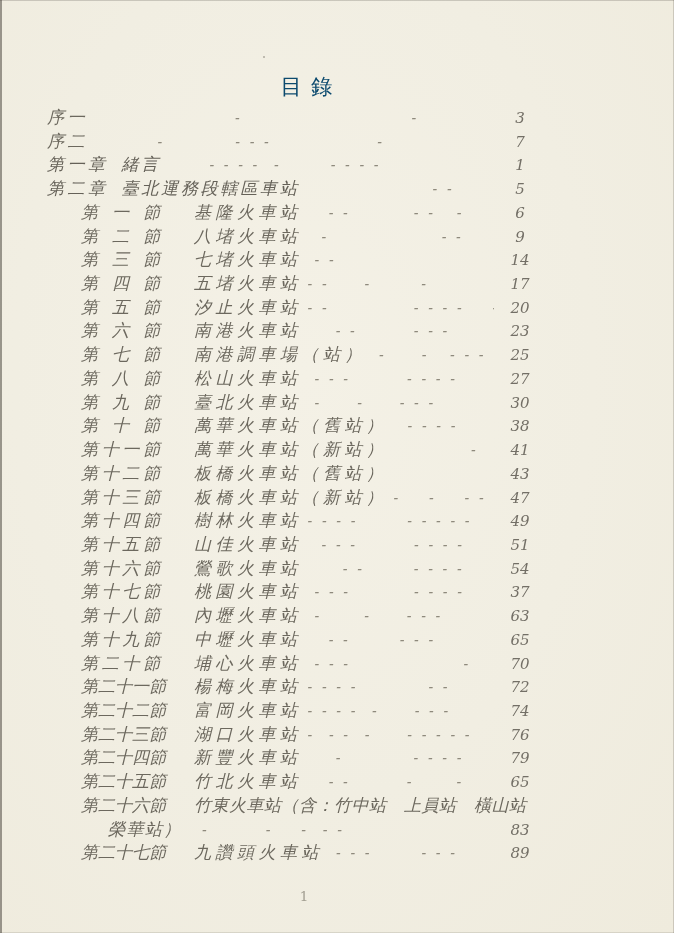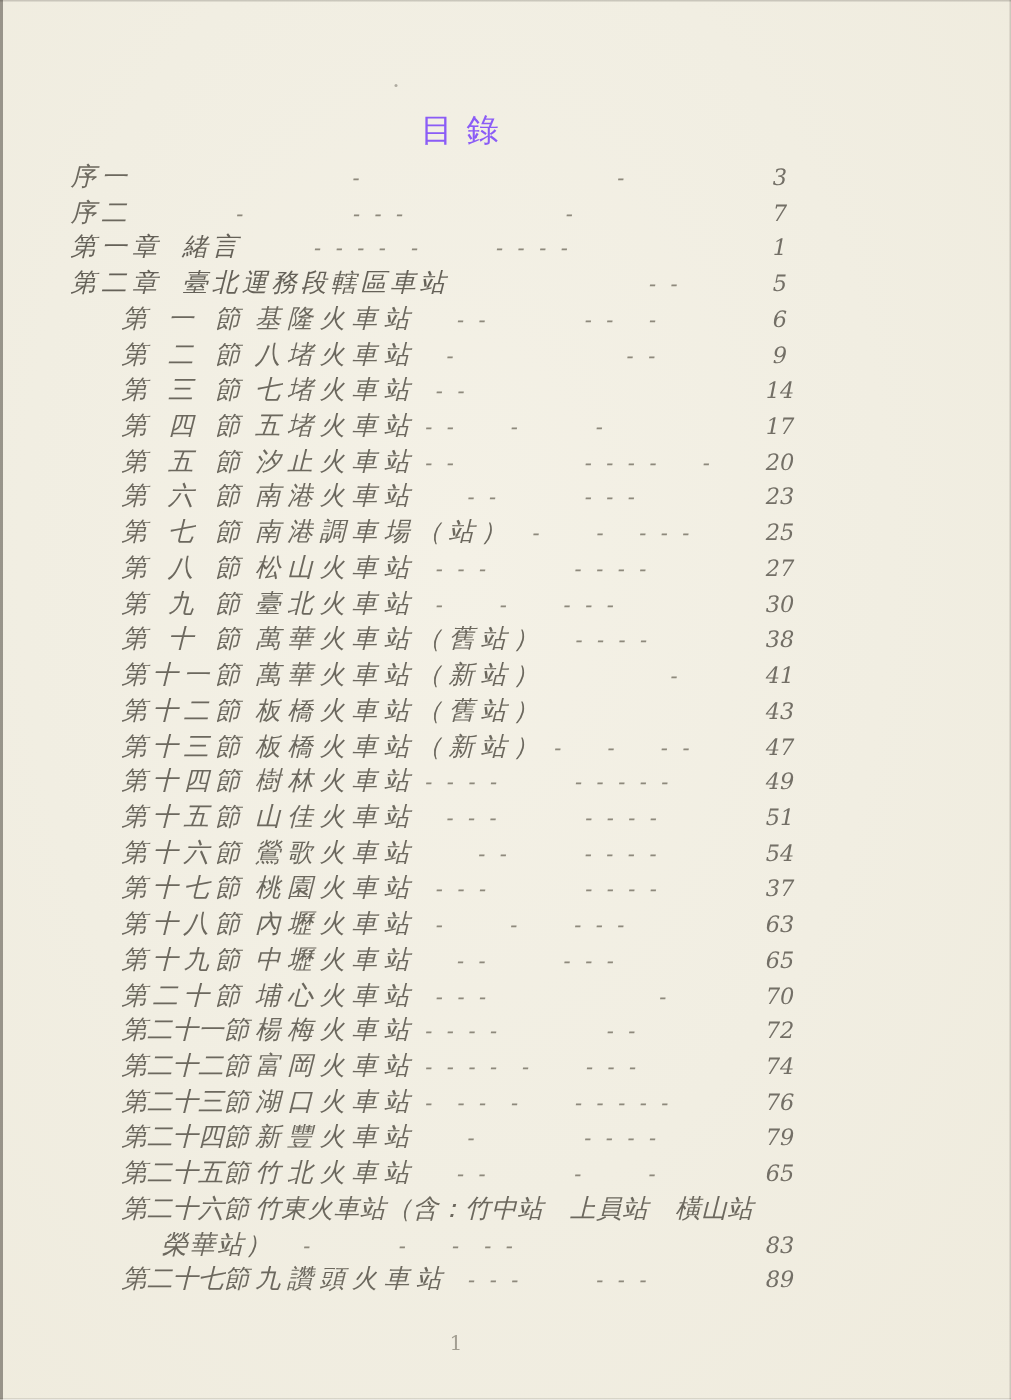--- a/index.html
+++ b/index.html
@@ -11,36 +11,36 @@
     -webkit-font-smoothing:antialiased;
   }
   .edge-left{position:absolute;left:0;top:0;width:2px;height:100%;background:rgba(44,41,34,0.45);}
   .edge-top{position:absolute;left:0;top:0;width:100%;height:1px;background:rgba(44,41,34,0.20);}
   .edge-right{position:absolute;right:0;top:0;width:1px;height:100%;background:rgba(44,41,34,0.18);}
   .edge-bottom{position:absolute;left:0;bottom:0;width:100%;height:1px;background:rgba(44,41,34,0.12);}
   .speck{position:absolute;left:263px;top:56px;width:2px;height:2px;border-radius:50%;background:rgba(120,115,105,0.55);}
 
   .doc-title{
     position:absolute;top:72px;left:0;width:622px;text-align:center;
-    font-size:21.5px;letter-spacing:9px;color:#8b5cf6;
+    font-size:21.5px;letter-spacing:9px;color:#0c4a6e;
   }
   .toc{position:absolute;left:0;top:106px;width:546px;font-style:italic;}
   .row{display:flex;align-items:baseline;height:23.72px;font-size:17px;}
   .row-front,.row-chapter{padding-left:47px;}
   .row-chapter{color:#656158;}
   .row-section{padding-left:81px;}
   .row-wrap{padding-left:108px;}
 
   .num{white-space:pre;flex:none;}
   .row-front .num,.row-chapter .num{letter-spacing:3.5px;}
   .row-section .num{display:inline-flex;justify-content:space-between;width:79px;letter-spacing:0;}
 
   .title{white-space:pre;flex:none;}
   .row-chapter .title{margin-left:13px;letter-spacing:2.8px;}
-  .row-section .title{margin-left:10px;letter-spacing:4.5px;text-align:right;}
+  .row-section .title{margin-left:34px;letter-spacing:4.5px;text-align:right;}
   .row-tight .title{letter-spacing:0.5px;}
   .row-wrap .title{margin-left:0;letter-spacing:1.5px;}
 
   .leader{
     flex:1 1 0;white-space:pre;overflow:hidden;margin-left:6px;
     font-size:14px;letter-spacing:2.6px;color:#8e897c;
   }
   .page{flex:none;width:52px;text-align:center;font-size:15px;color:#736f66;}
 
   .folio{position:absolute;top:888px;left:0;width:608px;text-align:center;

